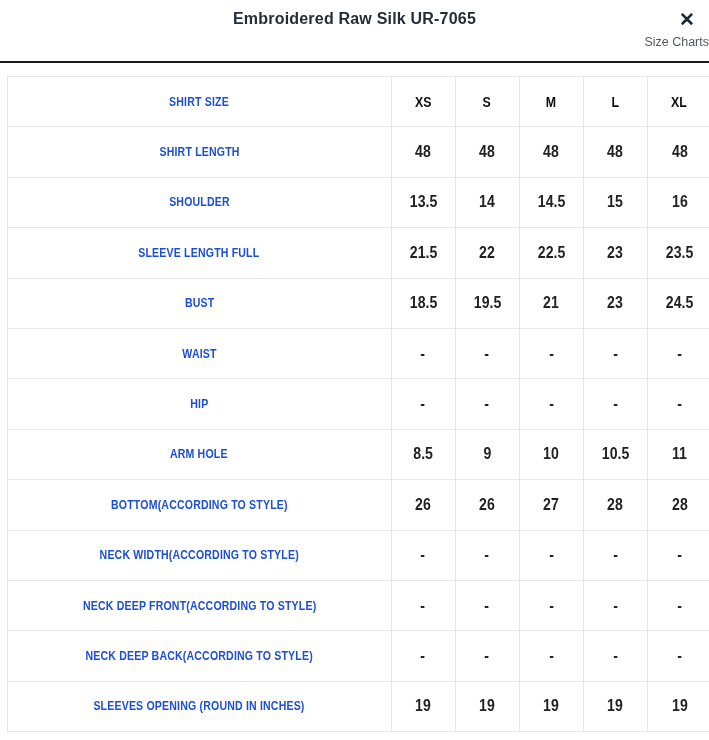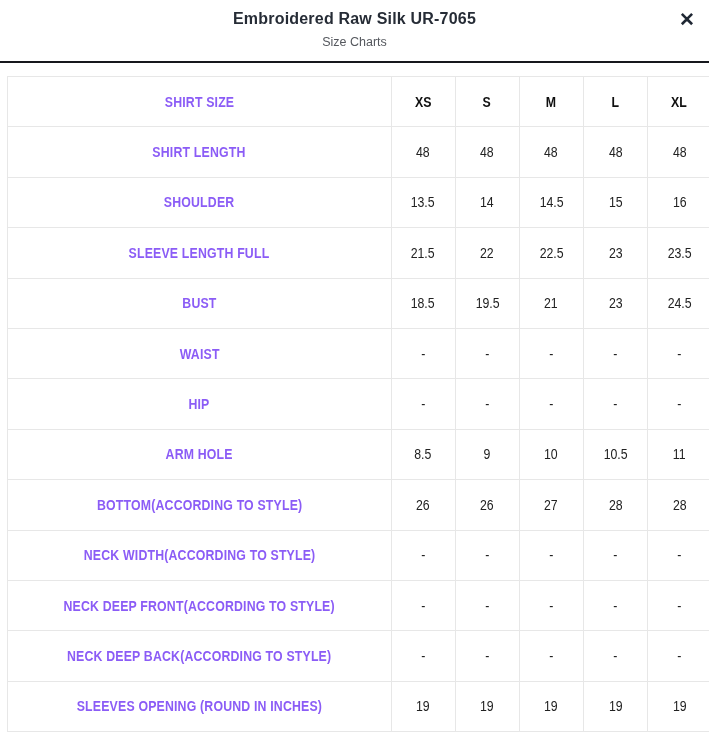--- a/index.html
+++ b/index.html
@@ -34,20 +34,21 @@
     font-weight: 700;
     letter-spacing: 0.2px;
     color: #262c36;
   }
   .modal-subtitle {
     margin: 0;
     padding-top: 7px;
     font-size: 12.5px;
     font-weight: 400;
     color: #55585e;
+    text-align: right;
   }
   .close-btn {
     position: absolute;
     top: 6px;
     right: 8px;
     width: 28px;
     height: 28px;
     border: none;
     background: transparent;
     font-size: 19px;
@@ -85,33 +86,33 @@
   table.size-chart td {
     border: 1px solid #e7e7e7;
     text-align: center;
     vertical-align: middle;
     padding: 0;
     background: #ffffff;
   }
   .col-label { width: 383px; }
   .col-size  { width: 64px; }
   .cell-label {
-    font-size: 14px;
-    font-weight: 700;
-    color: #8b5cf6;
+    font-size: 12px;
+    font-weight: 700;
+    color: #1d4ed8;
     letter-spacing: 0.2px;
   }
   .cell-size-header {
     font-size: 14px;
     font-weight: 700;
     color: #0f0f0f;
   }
   .cell-value {
-    font-size: 14px;
-    font-weight: 400;
+    font-size: 16px;
+    font-weight: 700;
     color: #222222;
   }
   
   .cond {
     display: inline-block;
     transform: scaleX(0.88);
     transform-origin: center center;
     white-space: nowrap;
   }
 </style>

